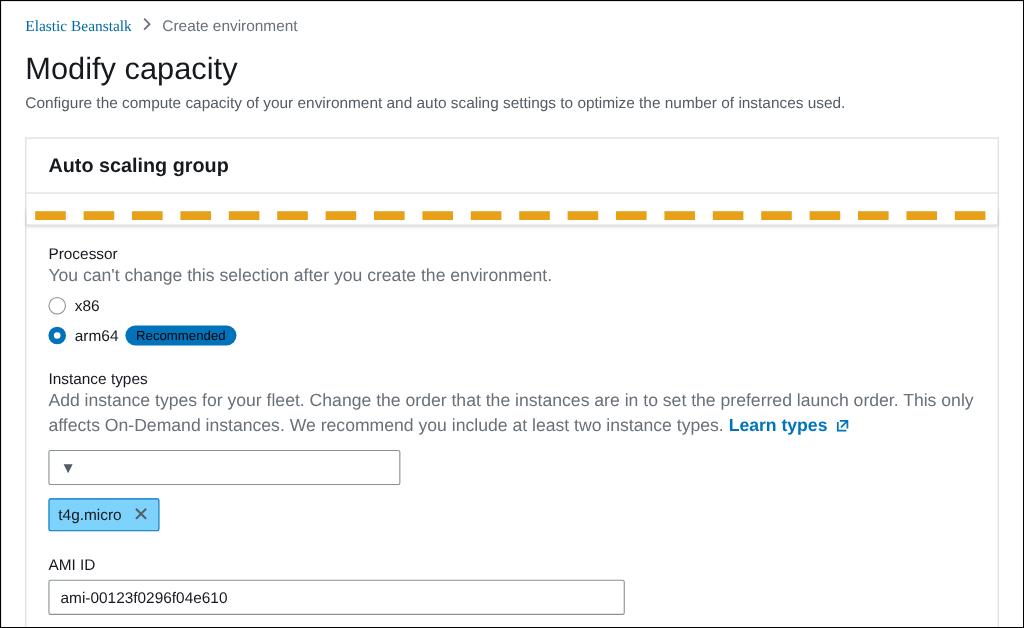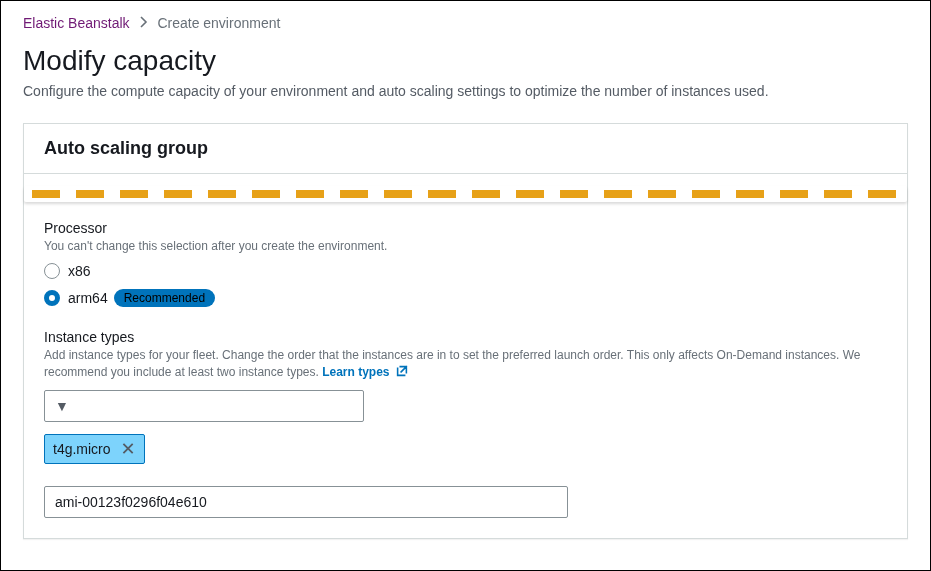--- a/index.html
+++ b/index.html
@@ -17,22 +17,23 @@
       overflow: hidden;
     }
     .page {
       padding: 14px 22px;
     }
     .breadcrumb {
       font-size: 14px;
       margin-bottom: 14px;
     }
     .breadcrumb a {
-      color: #701a75;
+      color: #0369a1;
       text-decoration: none;
+      font-family: Liberation Serif, serif;
     }
     .breadcrumb .sep {
       color: #687078;
       margin: 0 6px;
       display: inline-block;
     }
     .breadcrumb .current {
       color: #687078;
     }
     h1.page-title {
@@ -81,21 +82,21 @@
     }
     .field-group {
       margin-bottom: 22px;
     }
     .field-label {
       font-size: 14px;
       color: #16191f;
       margin-bottom: 2px;
     }
     .field-hint {
-      font-size: 12px;
+      font-size: 16px;
       color: #687078;
       margin-bottom: 8px;
       line-height: 1.4;
     }
     .field-hint a {
       color: #0073bb;
       text-decoration: none;
       font-weight: 700;
     }
     .ext-icon {
@@ -238,18 +239,19 @@
           <span class="caret">▼</span>
         </div>
 
         <div class="token">
           <span>t4g.micro</span>
           <span class="remove">✕</span>
         </div>
       </div>
 
       <div class="field-group" style="margin-bottom:0;">
+        <div class="field-label" style="margin-bottom:6px;">AMI ID</div>
         <input class="text-input" type="text" value="ami-00123f0296f04e610" style="">
       </div>
 
     </div>
   </div>
 </div>
 
 </body></html>

